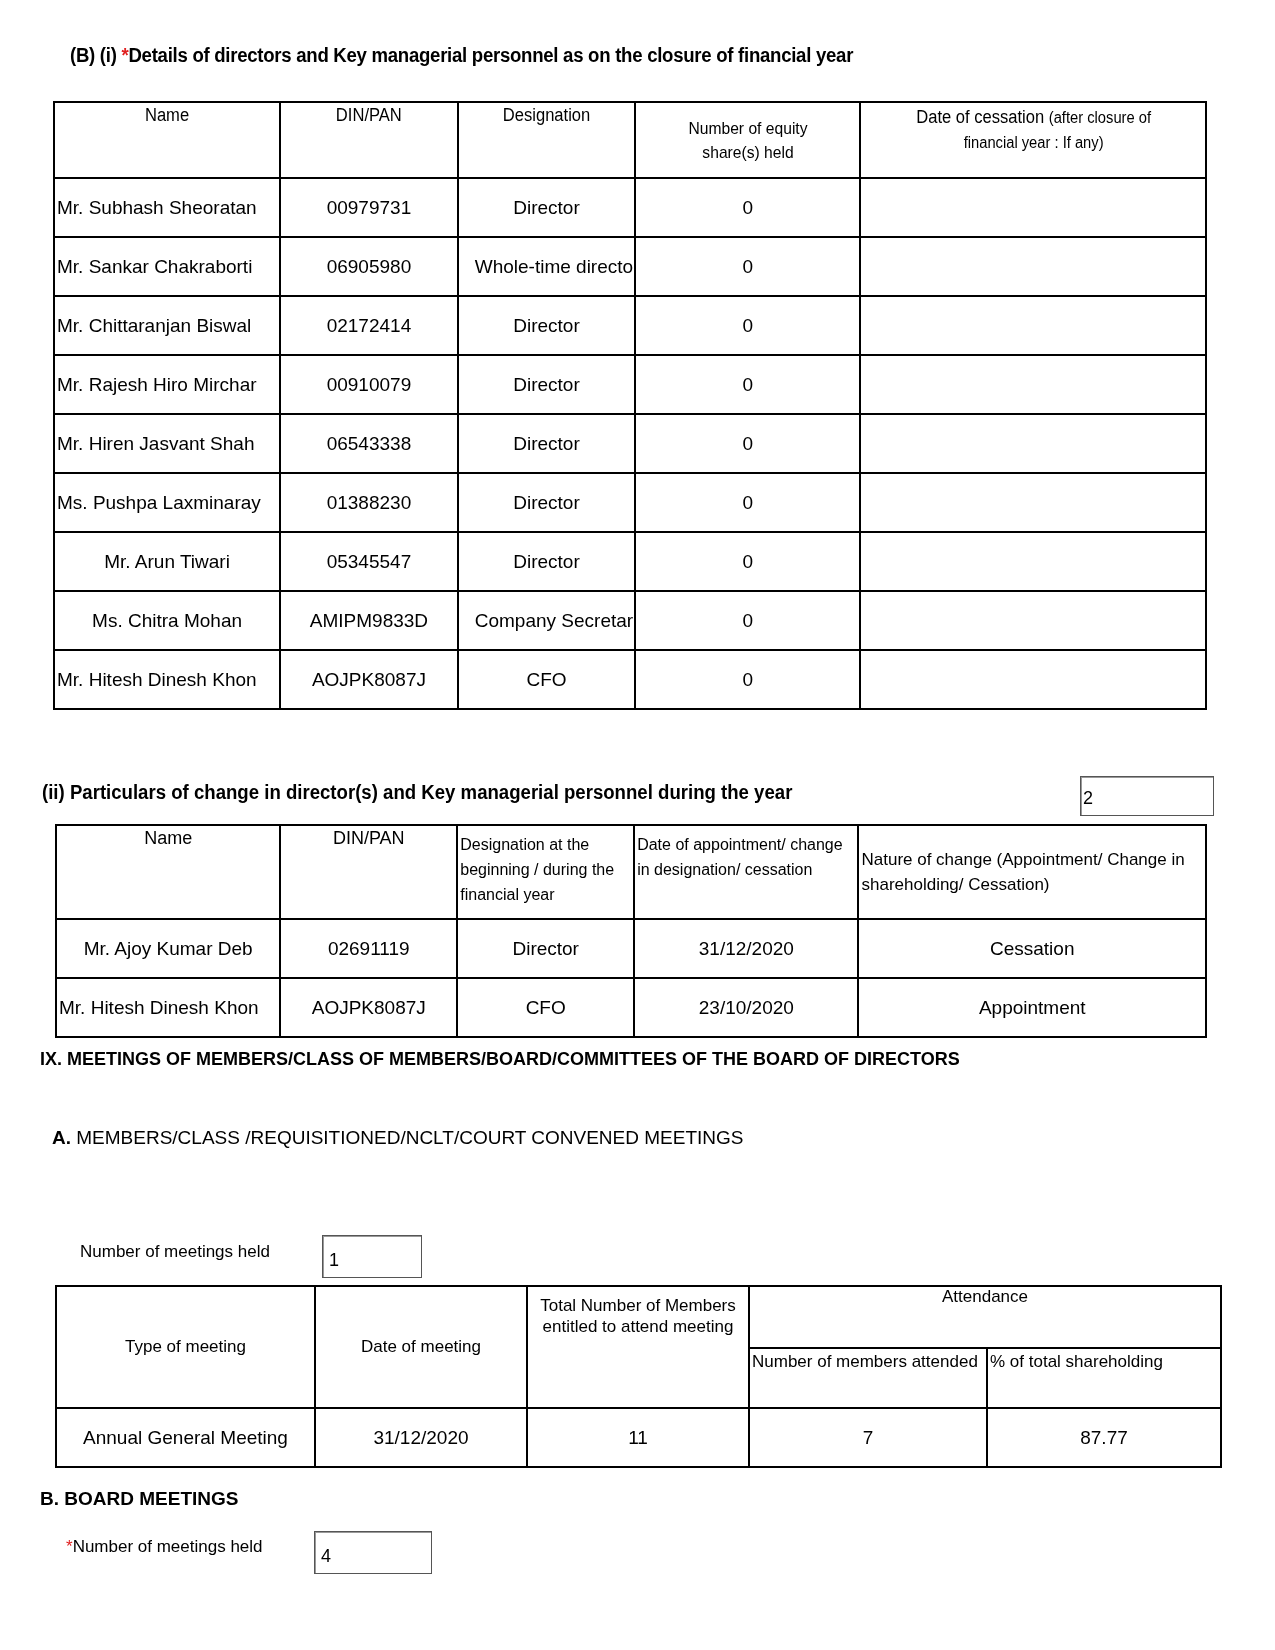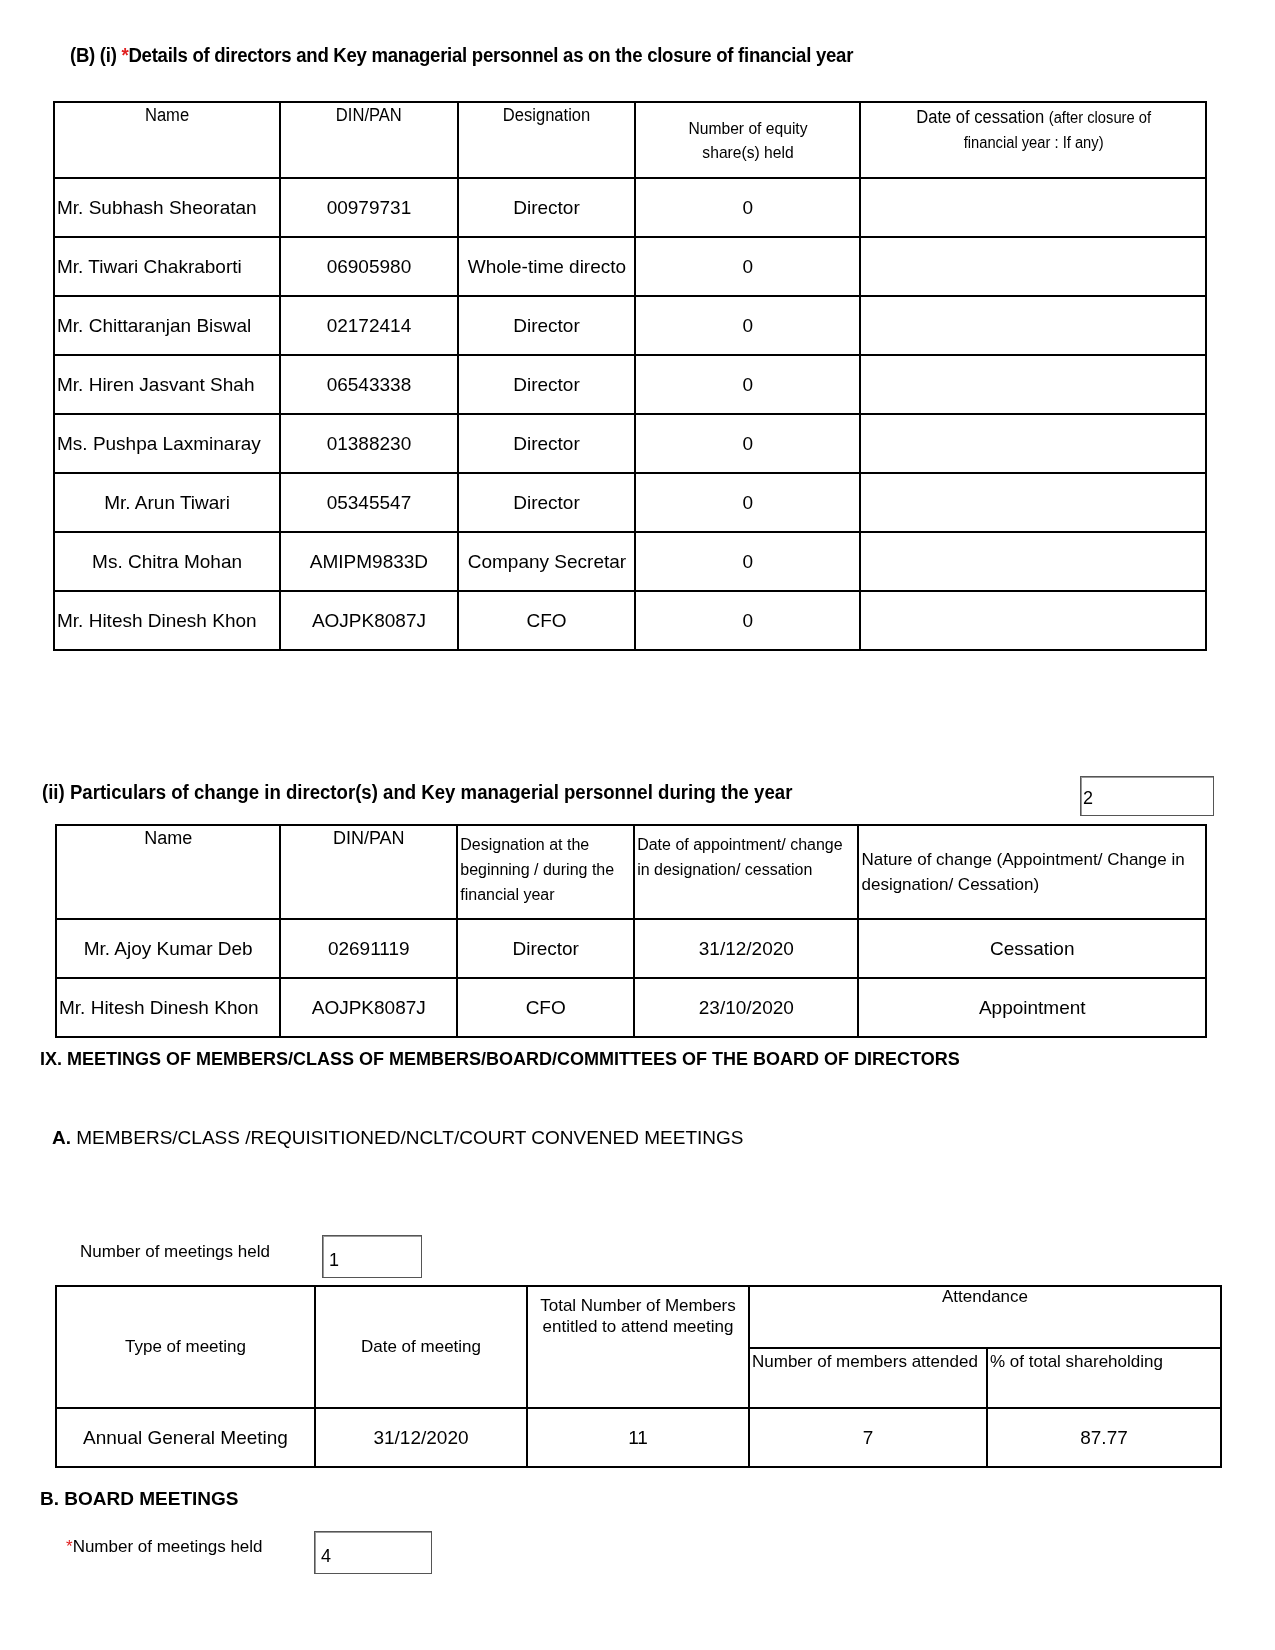--- a/index.html
+++ b/index.html
@@ -13,21 +13,21 @@
   table { border-collapse: collapse; table-layout: fixed; }
   td, th { border: 2px solid #000; padding: 0; overflow: hidden; white-space: nowrap; }
 
   
   #t1 { left: 53px; top: 101px; width: 1154px; }
   #t1 th { height: 72px; font-weight: normal; font-size: 18px; vertical-align: top; text-align: center; padding-top: 2px; transform-origin: center; }
   #t1 th .hx { display:inline-block; transform: scaleX(0.92); }
   #t1 td { height: 57px; font-size: 19px; text-align: center; vertical-align: middle; }
   #t1 td.nm { text-align: left; padding-left: 2px; }
   #t1 td.nm.ctr { text-align: center; padding-left: 0; }
-  #t1 td.ds { text-align: left; padding-left: 9px; }
+  #t1 td.ds { text-align: left; padding-left: 16px; }
   #t1 td.ds.ctr { text-align: center; padding-left: 0; }
   .small-hdr { font-size: 16px; }
 
   
   #h-bii { left: 42px; top: 781px; font-size: 20px; font-weight: bold; white-space: nowrap; transform: scaleX(0.93); transform-origin: left top; }
   #change-count { left: 1080px; top: 776px; width: 134px; height: 40px; border: 1px solid #555; box-shadow: inset 1px 1px 0 #999; font-size: 18px; box-sizing: border-box; padding: 11px 2px 0 2px; }
 
   
   #t2 { left: 55px; top: 824px; width: 1152px; }
   #t2 th { height: 86px; font-weight: normal; vertical-align: top; font-size: 18px; }
@@ -88,29 +88,36 @@
   </thead>
   <tbody>
     <tr>
       <td class="nm">Mr. Subhash Sheoratan</td>
       <td>00979731</td>
       <td class="ds ctr">Director</td>
       <td>0</td>
       <td></td>
     </tr>
     <tr>
-      <td class="nm">Mr. Tiwari Chakraborti</td>
+      <td class="nm">Mr. Sankar Chakraborti</td>
       <td>06905980</td>
       <td class="ds">Whole-time directo</td>
       <td>0</td>
       <td></td>
     </tr>
     <tr>
       <td class="nm">Mr. Chittaranjan Biswal</td>
       <td>02172414</td>
+      <td class="ds ctr">Director</td>
+      <td>0</td>
+      <td></td>
+    </tr>
+    <tr>
+      <td class="nm">Mr. Rajesh Hiro Mirchar</td>
+      <td>00910079</td>
       <td class="ds ctr">Director</td>
       <td>0</td>
       <td></td>
     </tr>
     <tr>
       <td class="nm">Mr. Hiren Jasvant Shah</td>
       <td>06543338</td>
       <td class="ds ctr">Director</td>
       <td>0</td>
       <td></td>
@@ -156,21 +163,21 @@
       <col style="width:168px">
       <col style="width:213px">
       <col style="width:330px">
   </colgroup>
   <thead>
     <tr>
       <th class="c">Name</th>
       <th class="c">DIN/PAN</th>
       <th class="l">Designation at the beginning / during the financial year</th>
       <th class="l">Date of appointment/ change in designation/ cessation</th>
-      <th class="m">Nature of change (Appointment/ Change in designation/ Cessation)</th>
+      <th class="m">Nature of change (Appointment/ Change in shareholding/ Cessation)</th>
     </tr>
   </thead>
   <tbody>
     <tr>
       <td class="nm ctr">Mr. Ajoy Kumar Deb</td>
       <td>02691119</td>
       <td>Director</td>
       <td>31/12/2020</td>
       <td>Cessation</td>
     </tr>

